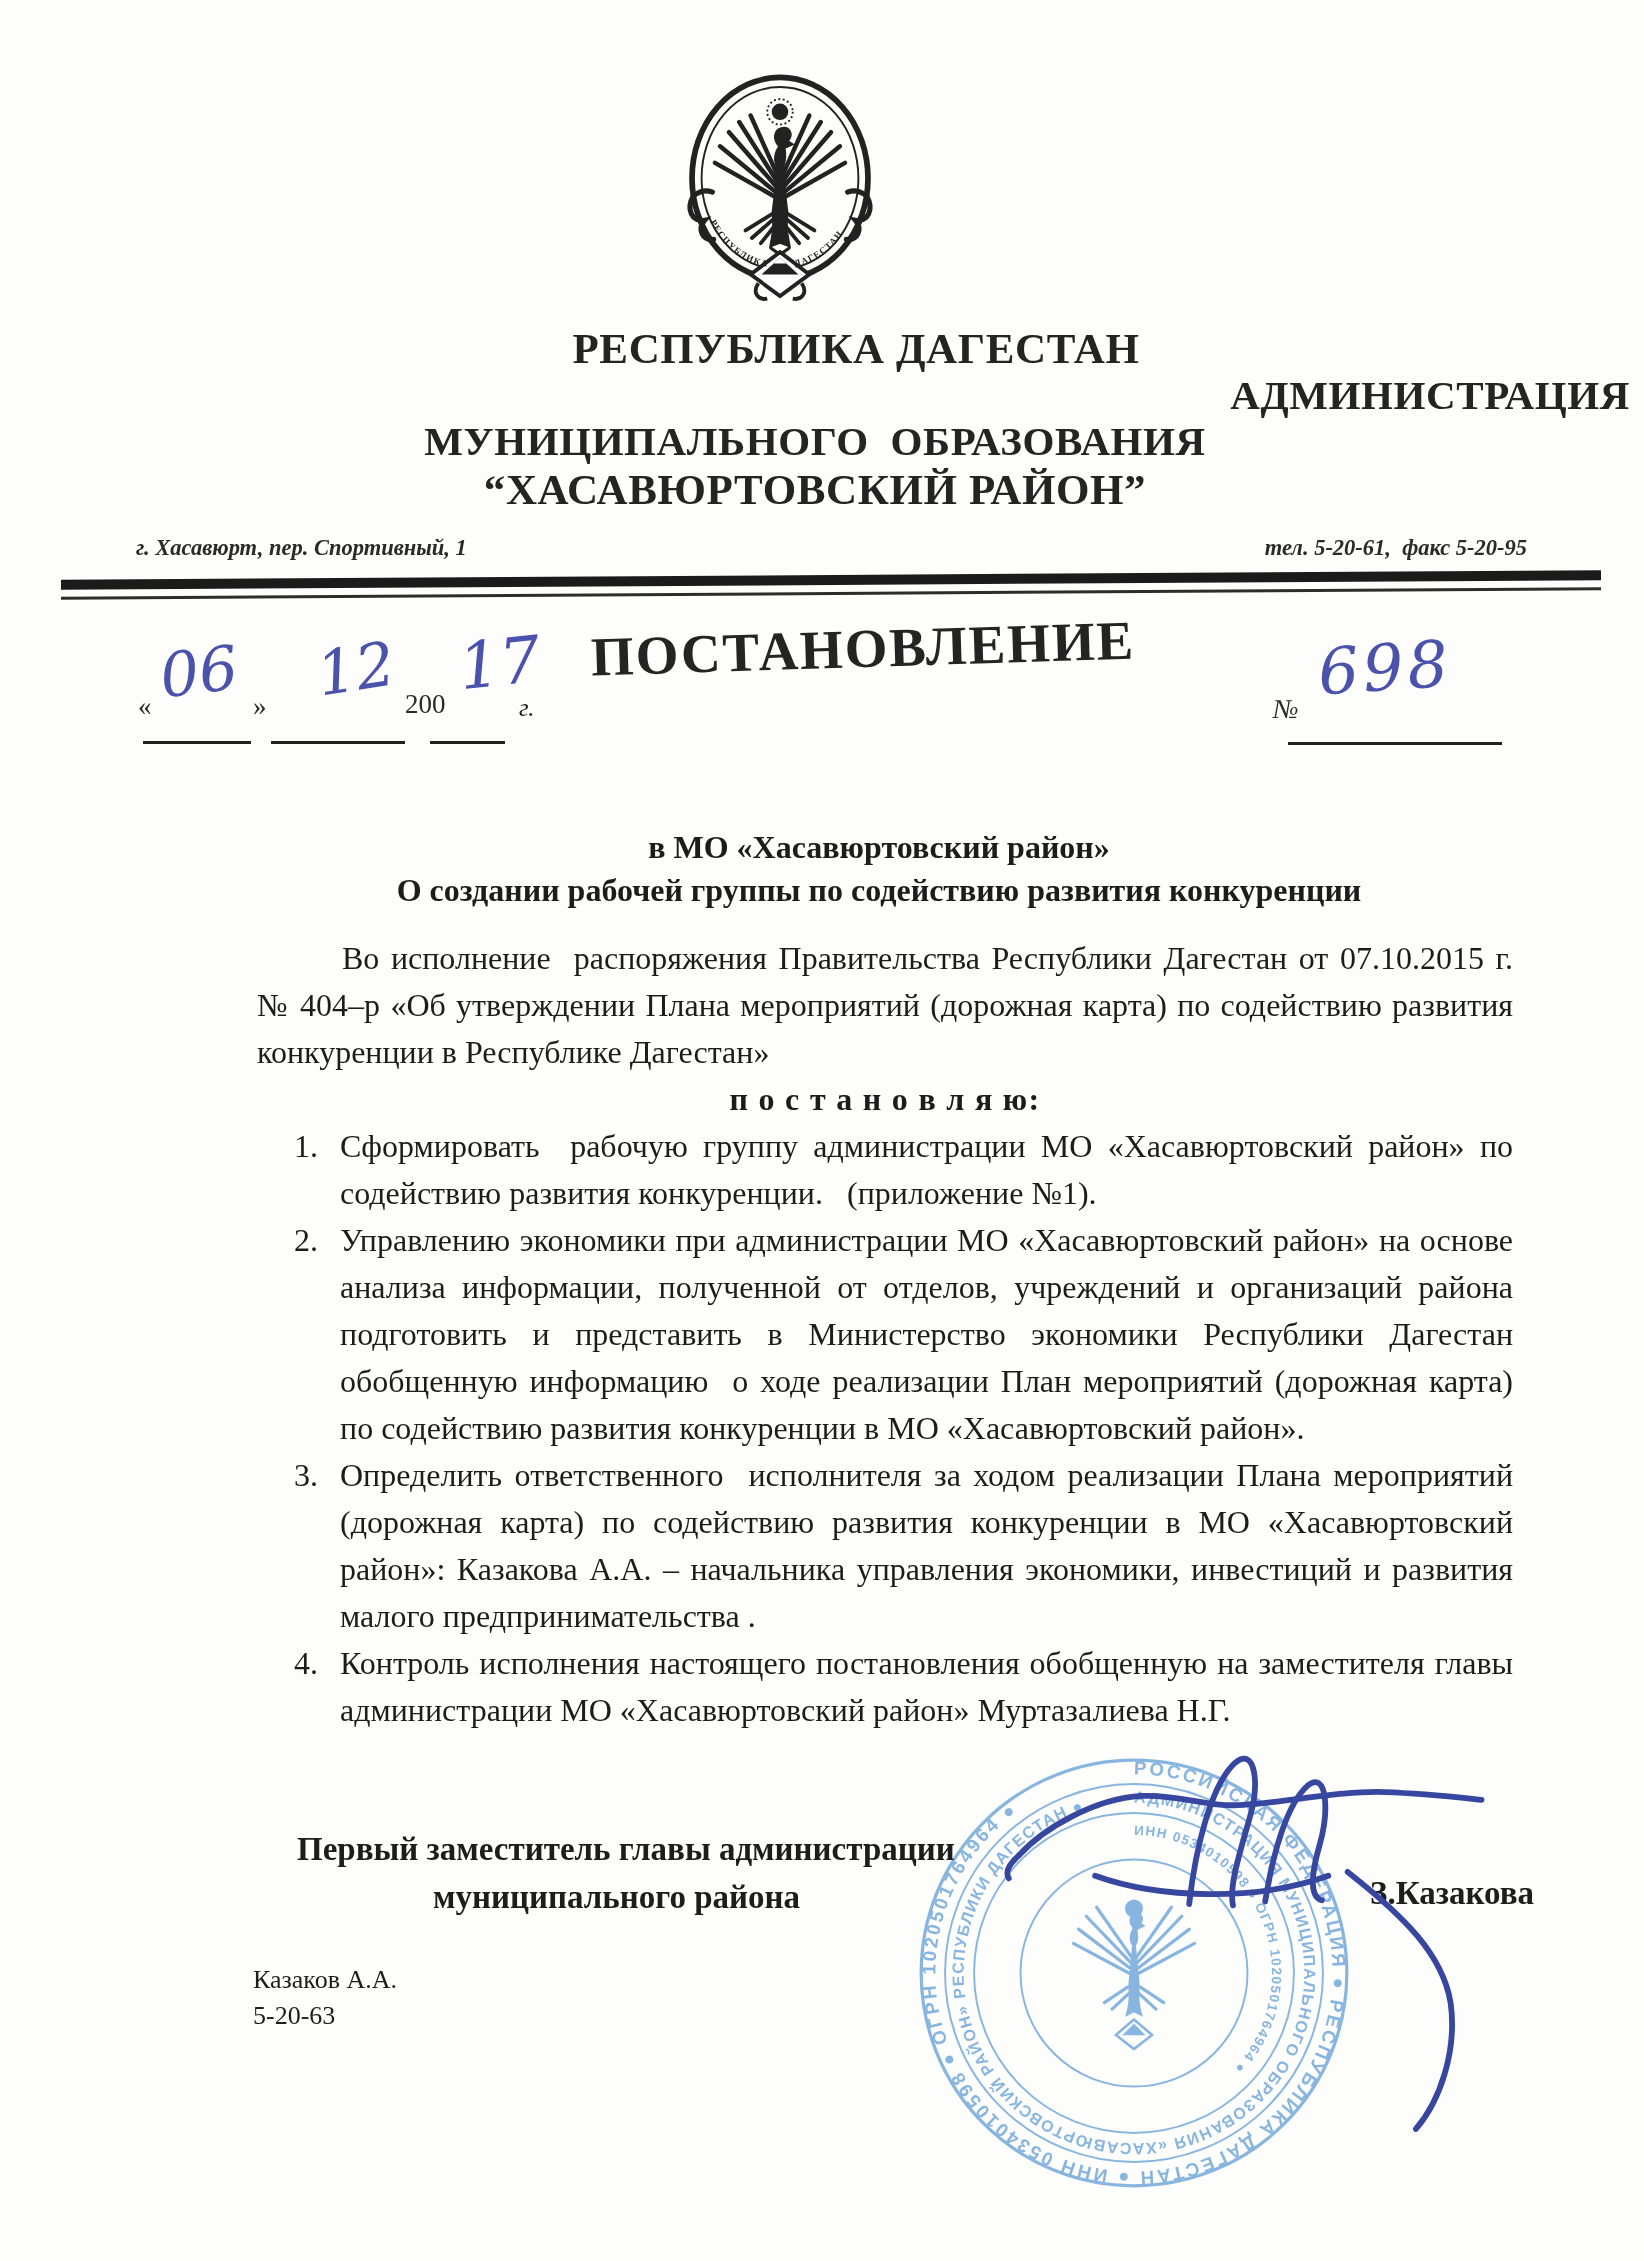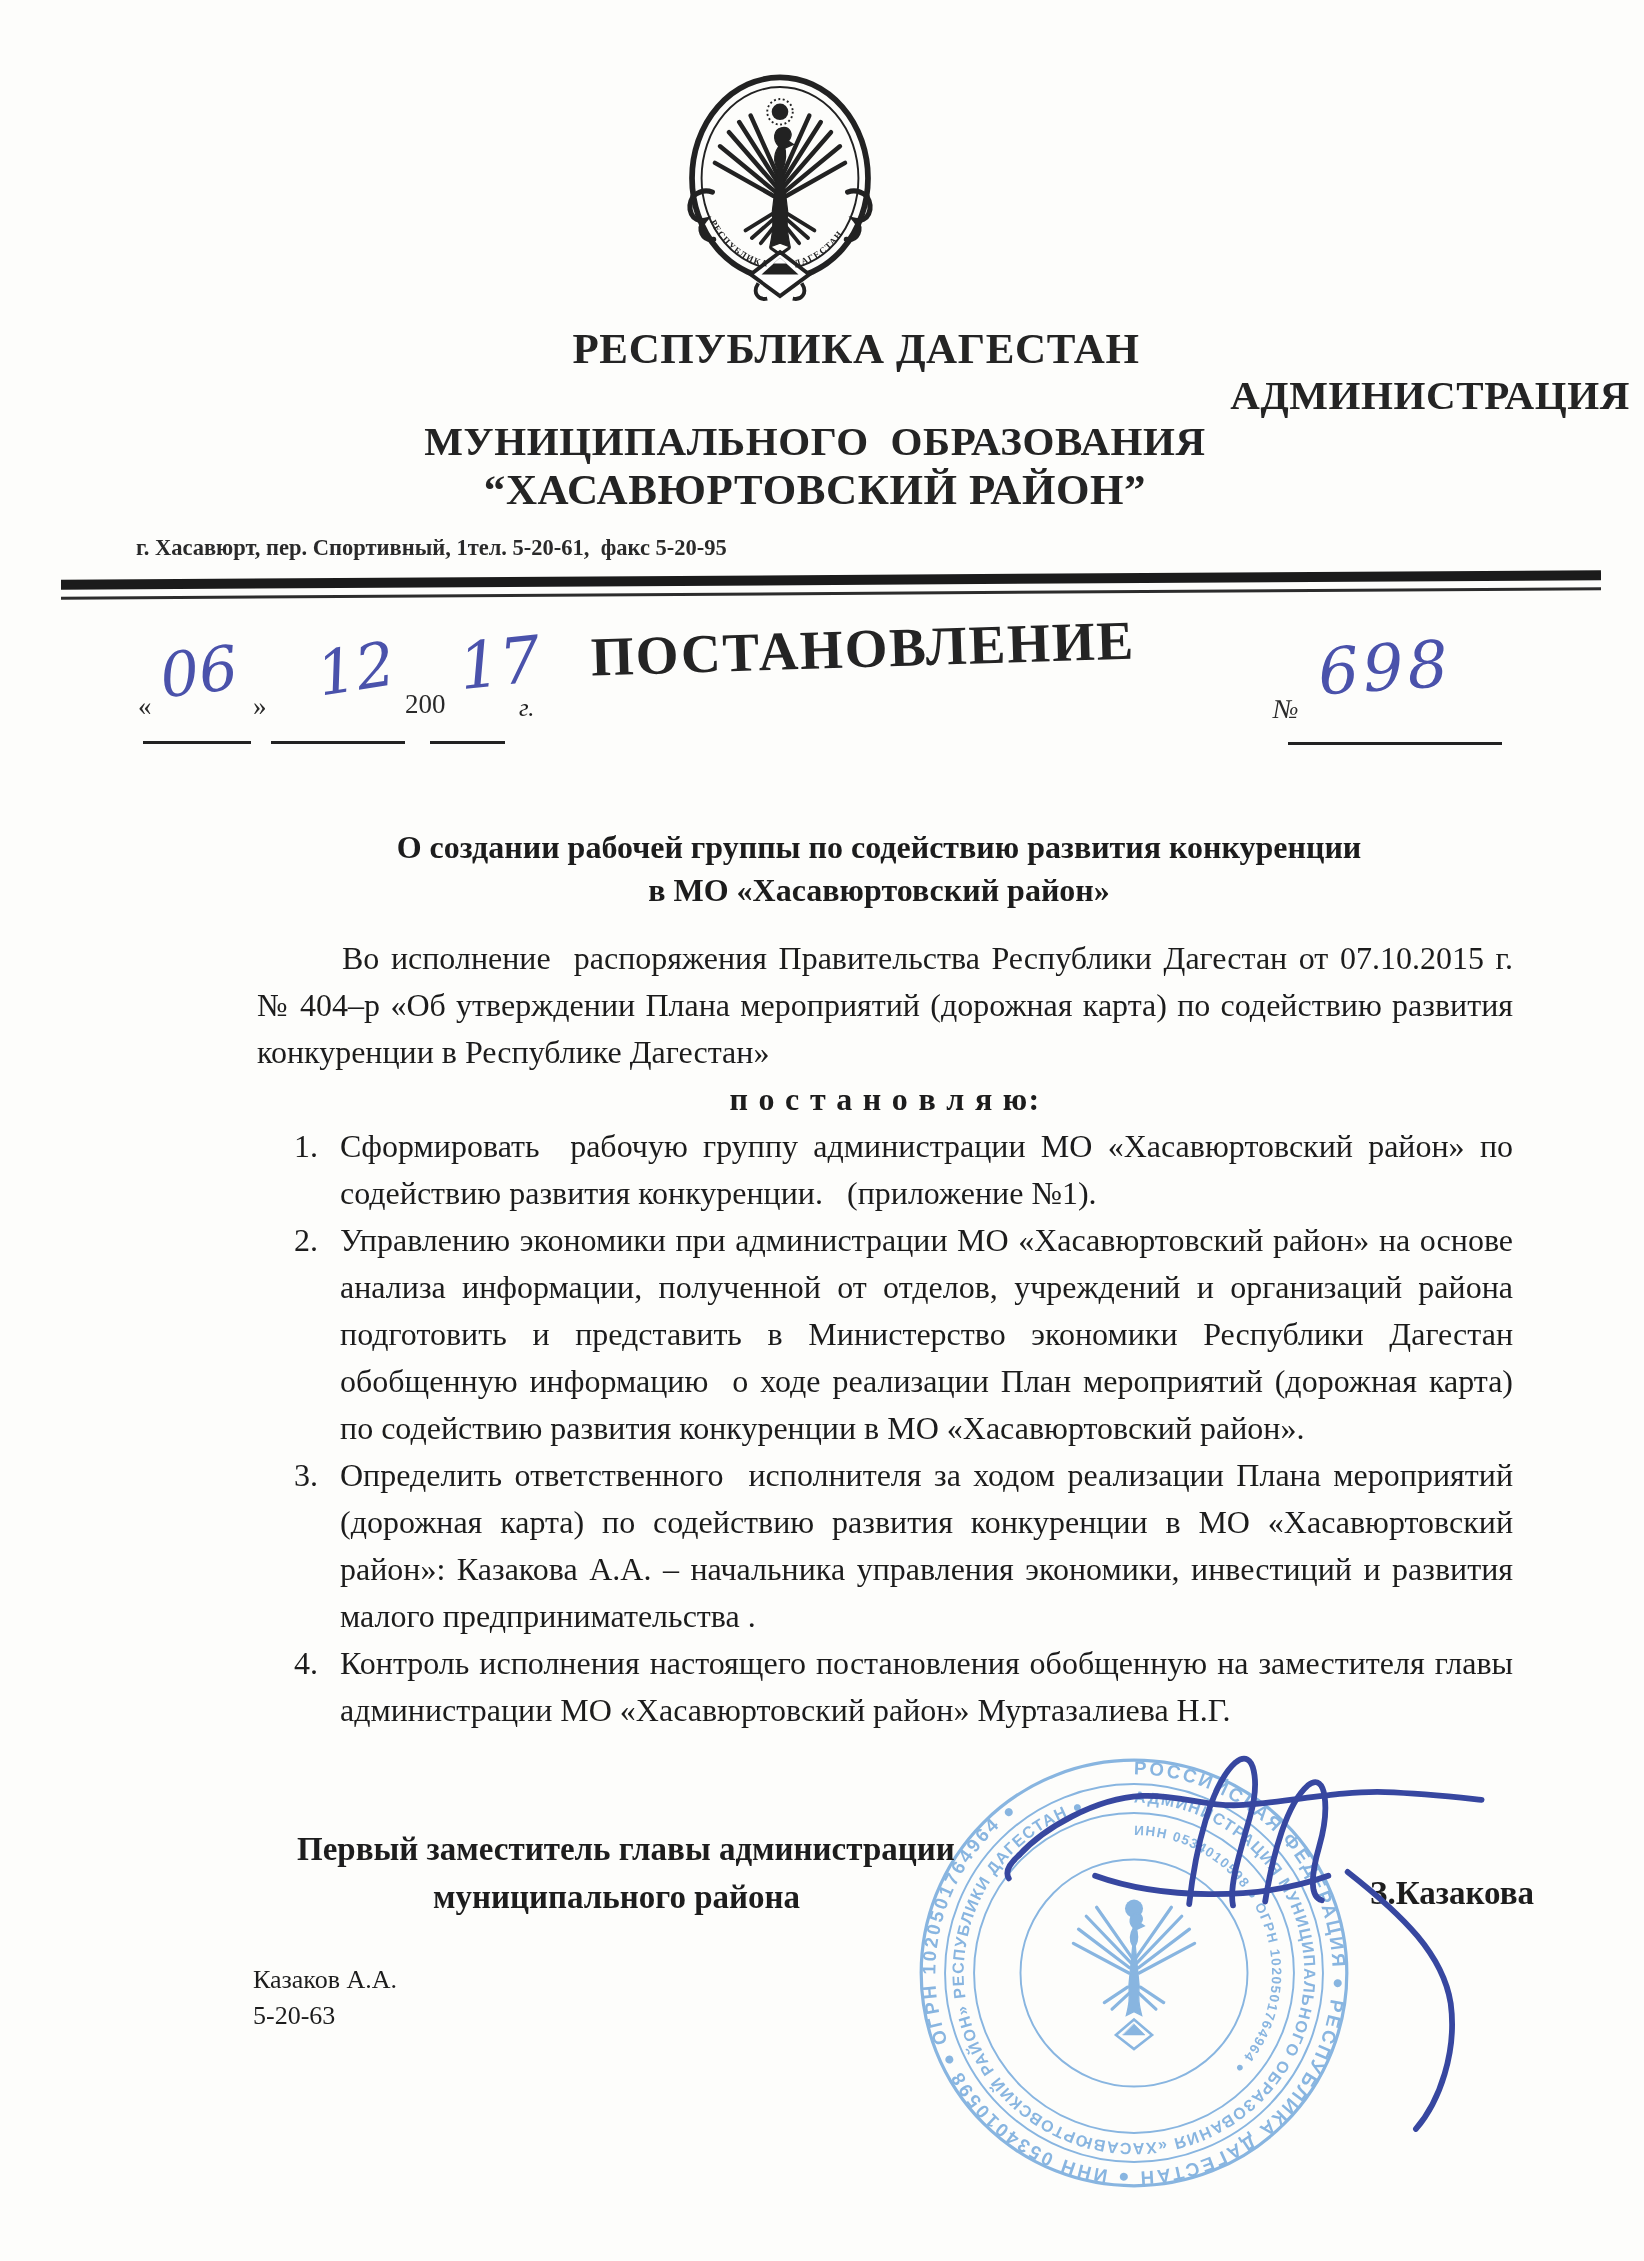--- a/index.html
+++ b/index.html
@@ -9,22 +9,22 @@
   .pre{white-space:pre-wrap;}
 
   
   .emblem{position:absolute;left:678px;top:62px;width:204px;height:245px;}
   .lh-line{position:absolute;left:0;width:1630px;text-align:center;font-weight:bold;color:#242424;
            letter-spacing:0.6px;line-height:1;}
   .lh1{top:327px;font-size:43px;margin-left:41px;}
   .lh2{top:375px;font-size:41px;text-align:right;}
   .lh3{top:421px;font-size:41px;}
   .lh4{top:468px;font-size:43px;}
-  .addr-row{position:absolute;left:77px;top:535px;width:1450px;display:flex;
-            font-size:22.5px;color:#2a2a2a;}
+  .addr-row{position:absolute;left:77px;top:535px;width:1450px;display:flex;justify-content:space-between;
+            font-style:italic;font-size:22.5px;color:#2a2a2a;}
   .addr{margin-left:59px;font-weight:600;}
   .phone{font-weight:bold;}
   .rule-thick{position:absolute;left:61px;top:575px;width:1540px;height:9.7px;background:#1b1b1b;transform:rotate(-0.35deg);}
   .rule-thin{position:absolute;left:61px;top:592px;width:1540px;height:2.6px;background:#2c2c2c;transform:rotate(-0.35deg);}
 
   
   .posta{position:absolute;left:863px;top:617px;transform:translateX(-50%) rotate(-1.8deg);
          font-size:55px;font-weight:bold;letter-spacing:1.9px;color:#242424;white-space:nowrap;}
   .printed{font-size:27px;color:#2a2a2a;}
   .hw{font-family:"DejaVu Serif",serif;font-style:italic;color:#4a52ab;}
@@ -154,22 +154,22 @@
   <span class="abs d-suffix">г.</span>
   <div class="uline u1"></div>
   <div class="uline u2"></div>
   <div class="uline u3"></div>
 
   <span class="abs printed n-label">№</span>
   <span class="abs hw n-value">698</span>
   <div class="uline u4"></div>
 
   <div class="title">
+    <div>в МО «Хасавюртовский район»</div>
     <div>О создании рабочей группы по содействию развития конкуренции</div>
-    <div>в МО «Хасавюртовский район»</div>
   </div>
 
   <div class="bodytext">
     <p class="intro pre">Во исполнение  распоряжения Правительства Республики Дагестан от 07.10.2015 г. № 404–р «Об утверждении Плана мероприятий (дорожная карта) по содействию развития конкуренции в Республике Дагестан»</p>
     <div class="resolve pre">п о с т а н о в л я ю:</div>
     <div class="item">
       <span class="inum">1.</span>
       <span class="itxt pre">Сформировать  рабочую группу администрации МО «Хасавюртовский район» по содействию развития конкуренции.   (приложение №1).</span>
     </div>
     <div class="item">

